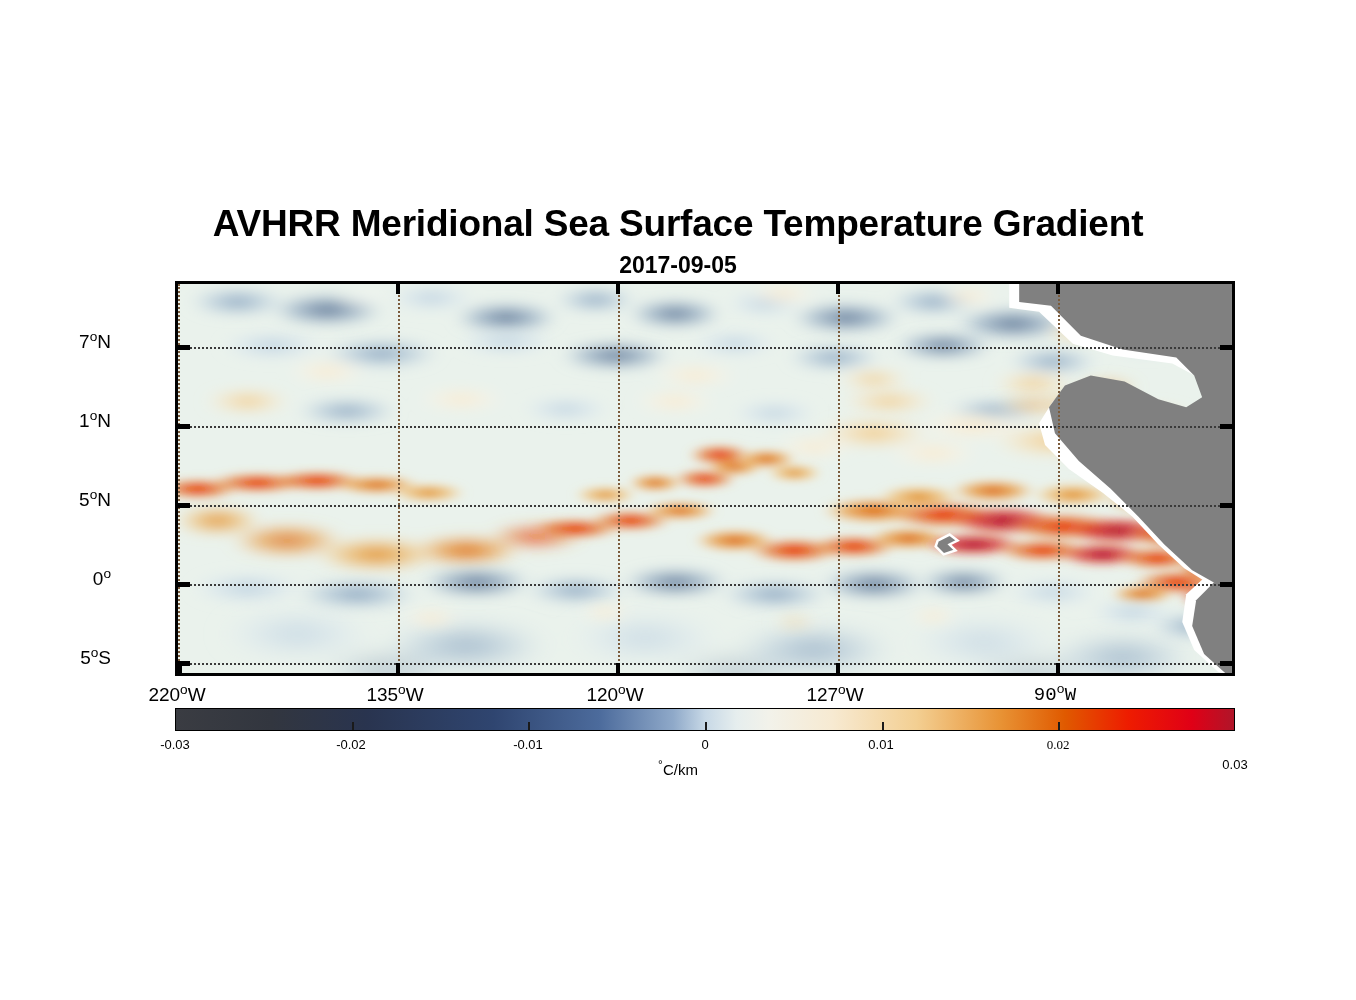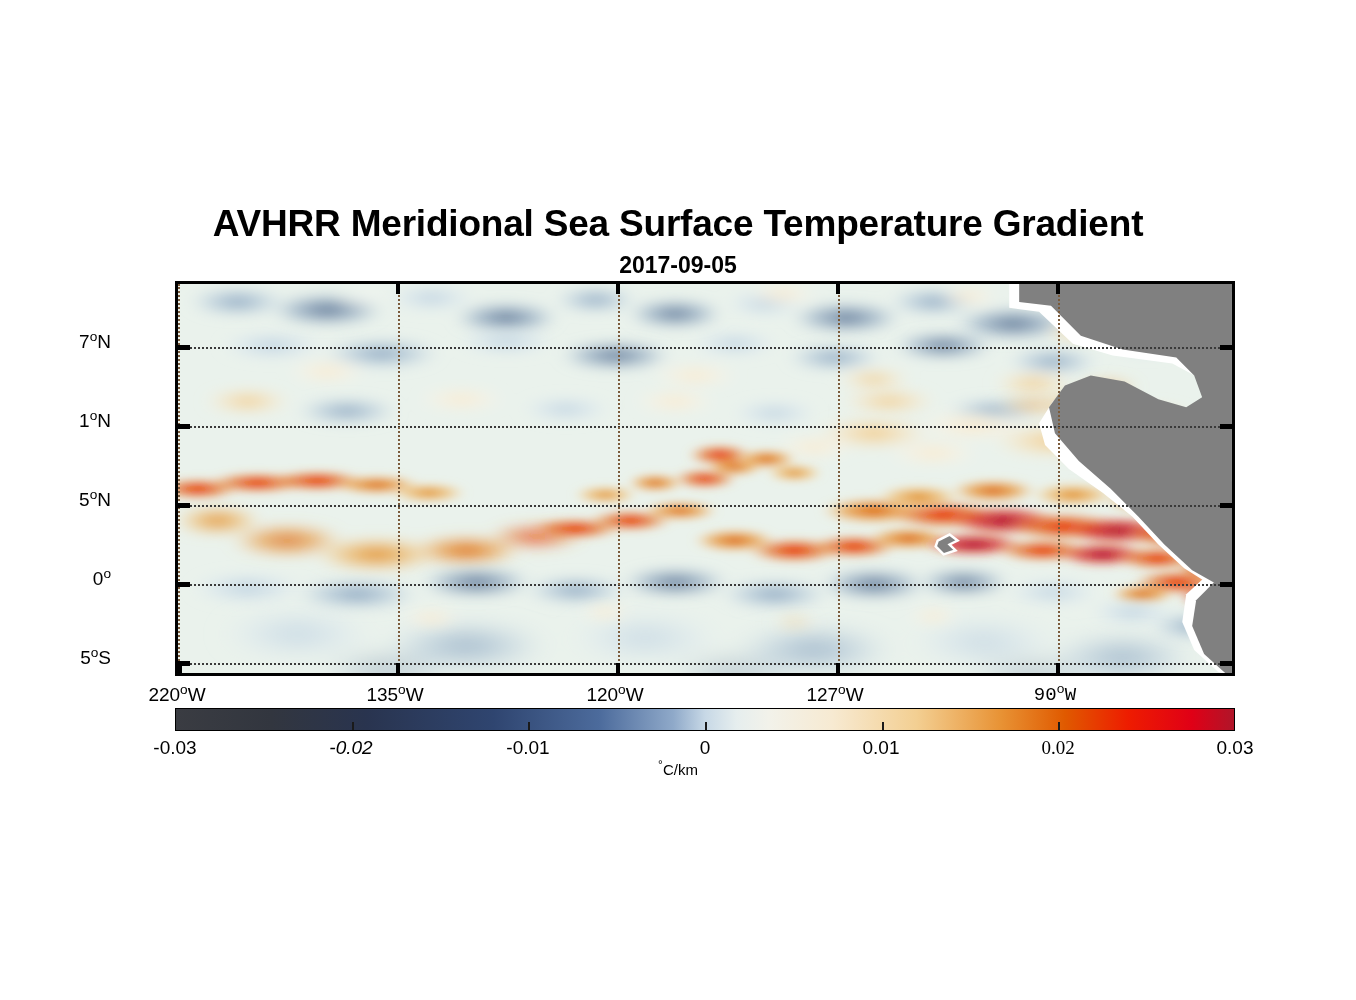--- a/index.html
+++ b/index.html
@@ -137,21 +137,21 @@
     bottom: 0;
     width: 2px;
     height: 8px;
     background: #1a1a1a;
   }
   .cb-label {
     position: absolute;
     top: 737px;
     width: 140px;
     text-align: center;
-    font-size: 19px;
+    font-size: 13px;
     color: #000000;
   }
   #colorbar-unit {
     position: absolute;
     left: 0;
     top: 761px;
     width: 1356px;
     text-align: center;
     font-size: 15px;
     color: #000000;
@@ -481,22 +481,22 @@
 <div id="colorbar-axes">
   <div id="colorbar-gradient" style="background: linear-gradient(to right, rgb(58, 60, 66) 0%, rgb(50, 54, 63) 9%, rgb(41, 52, 79) 18%, rgb(47, 69, 112) 30%, rgb(76, 107, 156) 40%, rgb(143, 169, 201) 47%, rgb(199, 216, 230) 50%, rgb(230, 238, 238) 53%, rgb(242, 242, 234) 56%, rgb(247, 234, 210) 62%, rgb(243, 207, 146) 70%, rgb(232, 146, 52) 78%, rgb(224, 90, 0) 84%, rgb(238, 28, 0) 90%, rgb(224, 0, 22) 96%, rgb(176, 21, 41) 100%);"></div>
   <div class="cb-tick" style="left:176px;"></div>
   <div class="cb-tick" style="left:352px;"></div>
   <div class="cb-tick" style="left:529px;"></div>
   <div class="cb-tick" style="left:706px;"></div>
   <div class="cb-tick" style="left:882px;"></div>
 </div>
 
 <div class="cb-label" style="left:105px;">-0.03</div>
-<div class="cb-label" style="left:281px;font-style:italic;">-0.02</div>
+<div class="cb-label" style="left:281px;">-0.02</div>
 <div class="cb-label" style="left:458px;">-0.01</div>
 <div class="cb-label" style="left:635px;">0</div>
 <div class="cb-label" style="left:811px;">0.01</div>
 <div class="cb-label" style="left:988px;font-family:Liberation Serif, serif;">0.02</div>
-<div class="cb-label" style="left:1165px;">0.03</div>
+<div class="cb-label" style="left:1165px;margin-top:20px;">0.03</div>
 
 <div id="colorbar-unit">
   <span class="deg-small">°</span><span>C/km</span>
 </div>
 
 </body></html>

